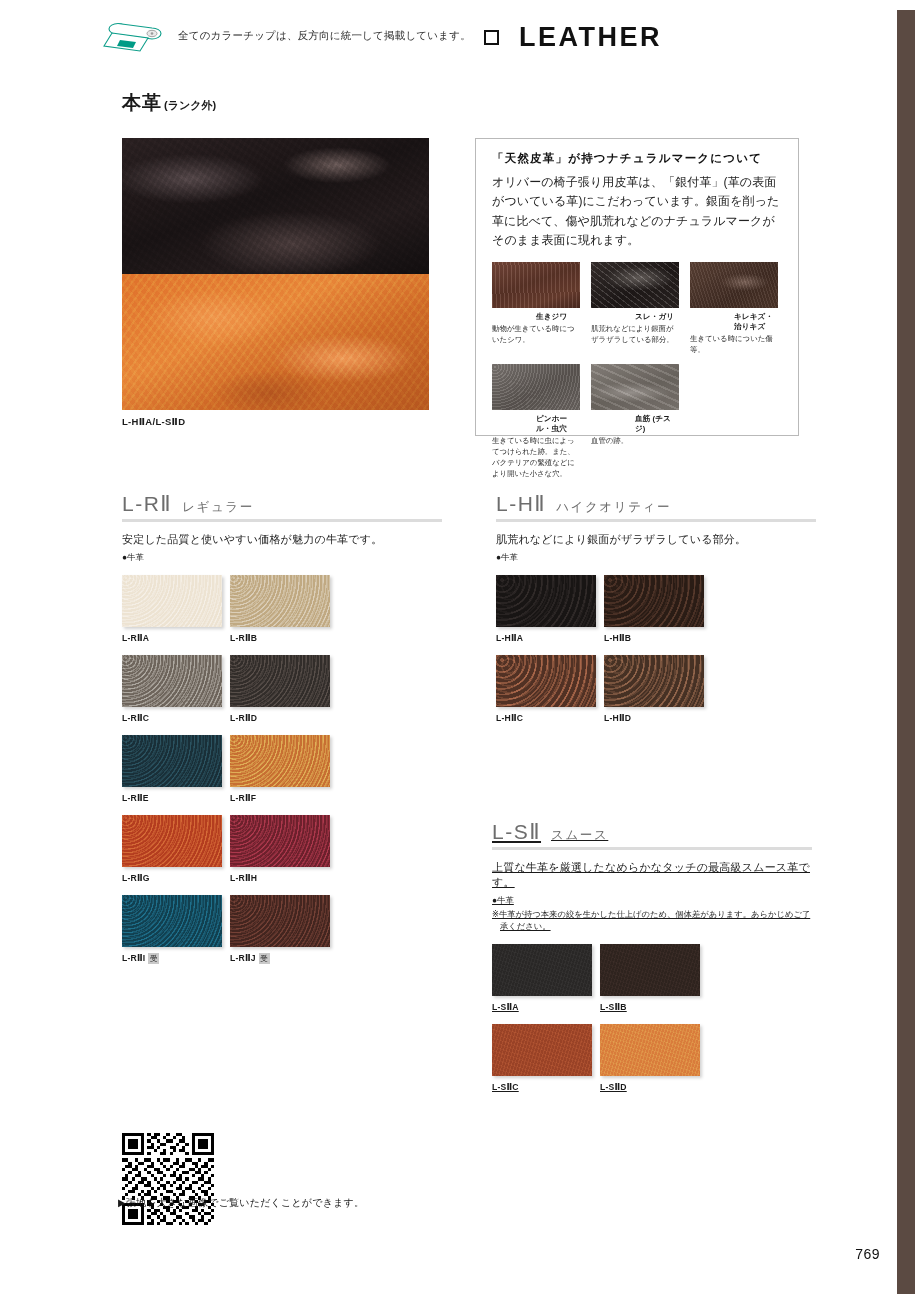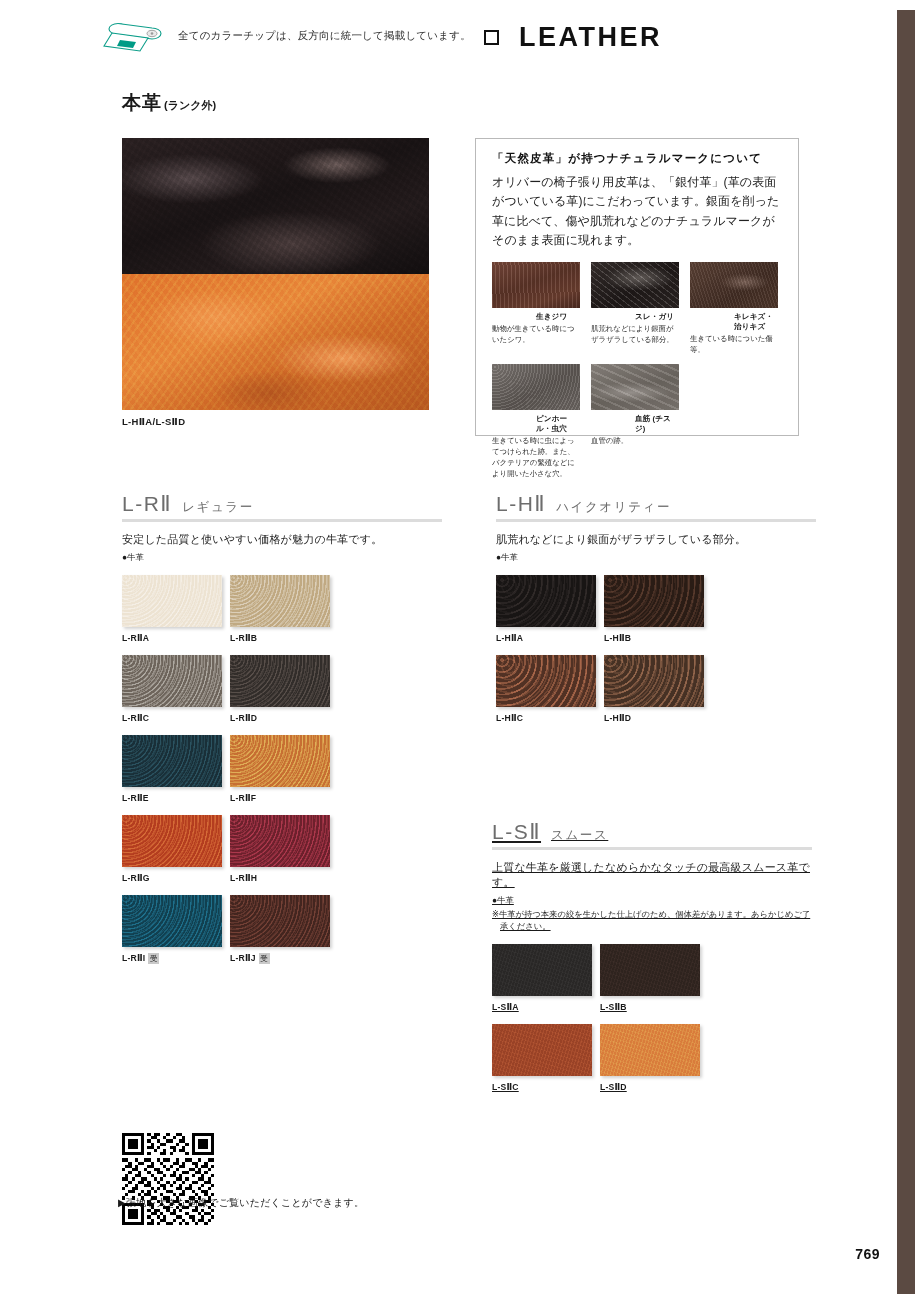--- a/index.html
+++ b/index.html
@@ -194,21 +194,21 @@
 
   
   .qr-wrap { position: absolute; left: 122px; top: 1133px; }
   .qr { width: 92px; height: 92px; display: block; }
   .qr-caption {
     position: absolute; left: 118px; top: 1196px;
     font-size: 10px; color: #1a1a1a; letter-spacing: .2px;
   }
   .page-no {
     position: absolute; right: 35px; bottom: 32px;
-    font-size: 14px; font-weight: bold; color: #111; letter-spacing: .5px;
+    font-size: 14px; font-weight: normal; color: #111; letter-spacing: .5px;
   }
 </style>
 </head>
 <body>
 
 <div class="page">
 
   <div class="edge-strip"></div>
   <div class="edge-strip-top"></div>
 

